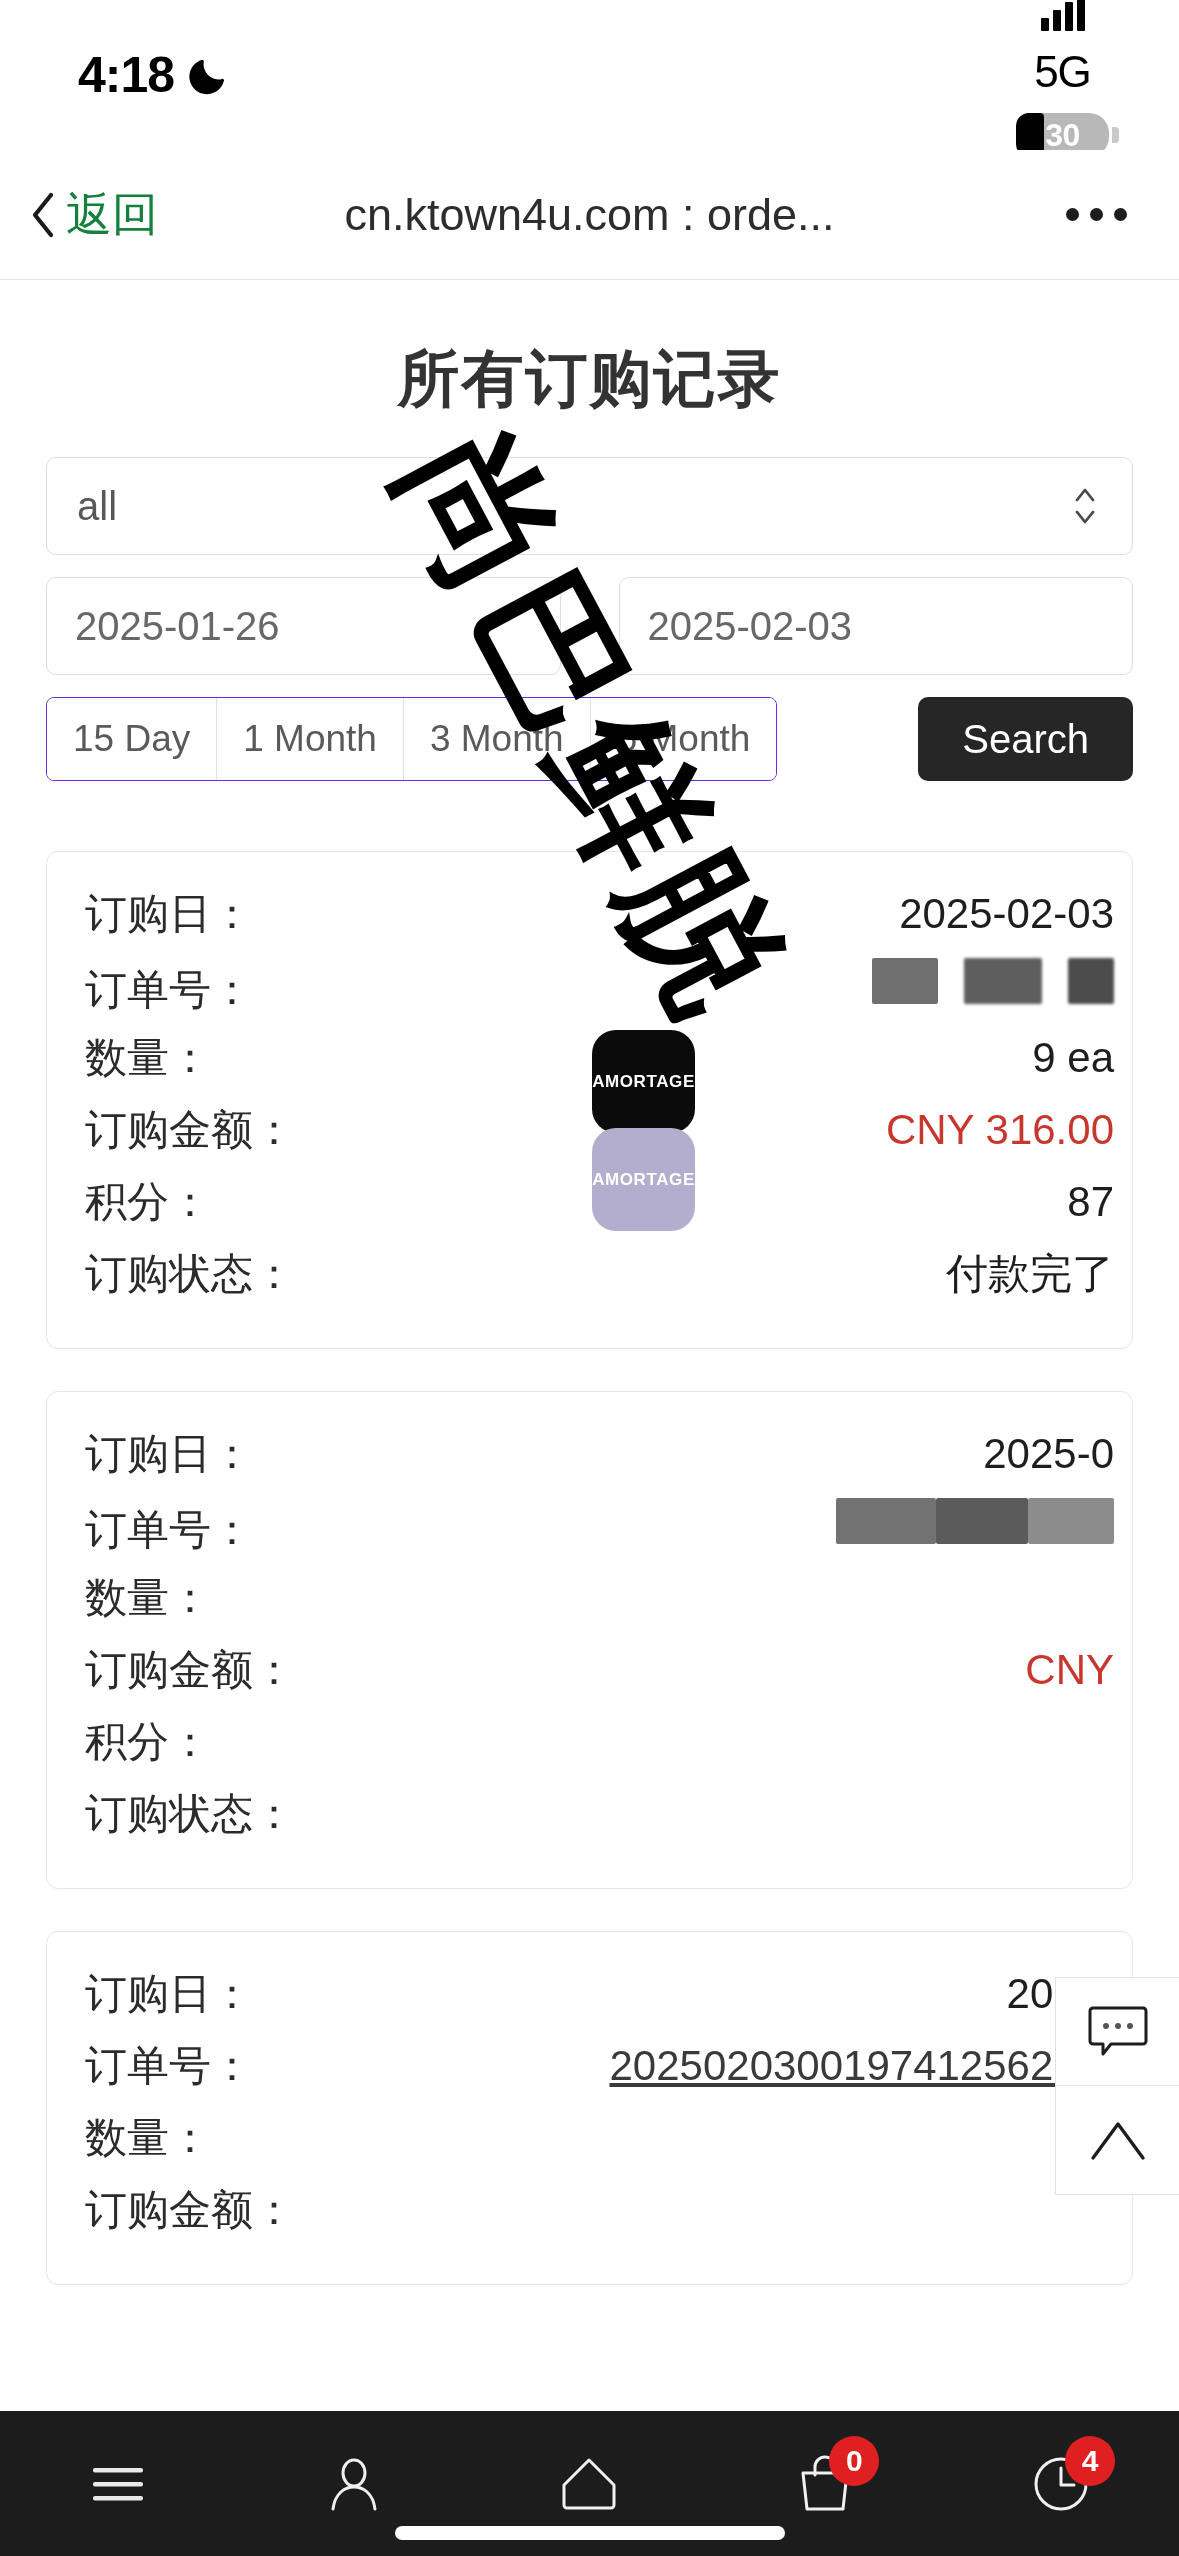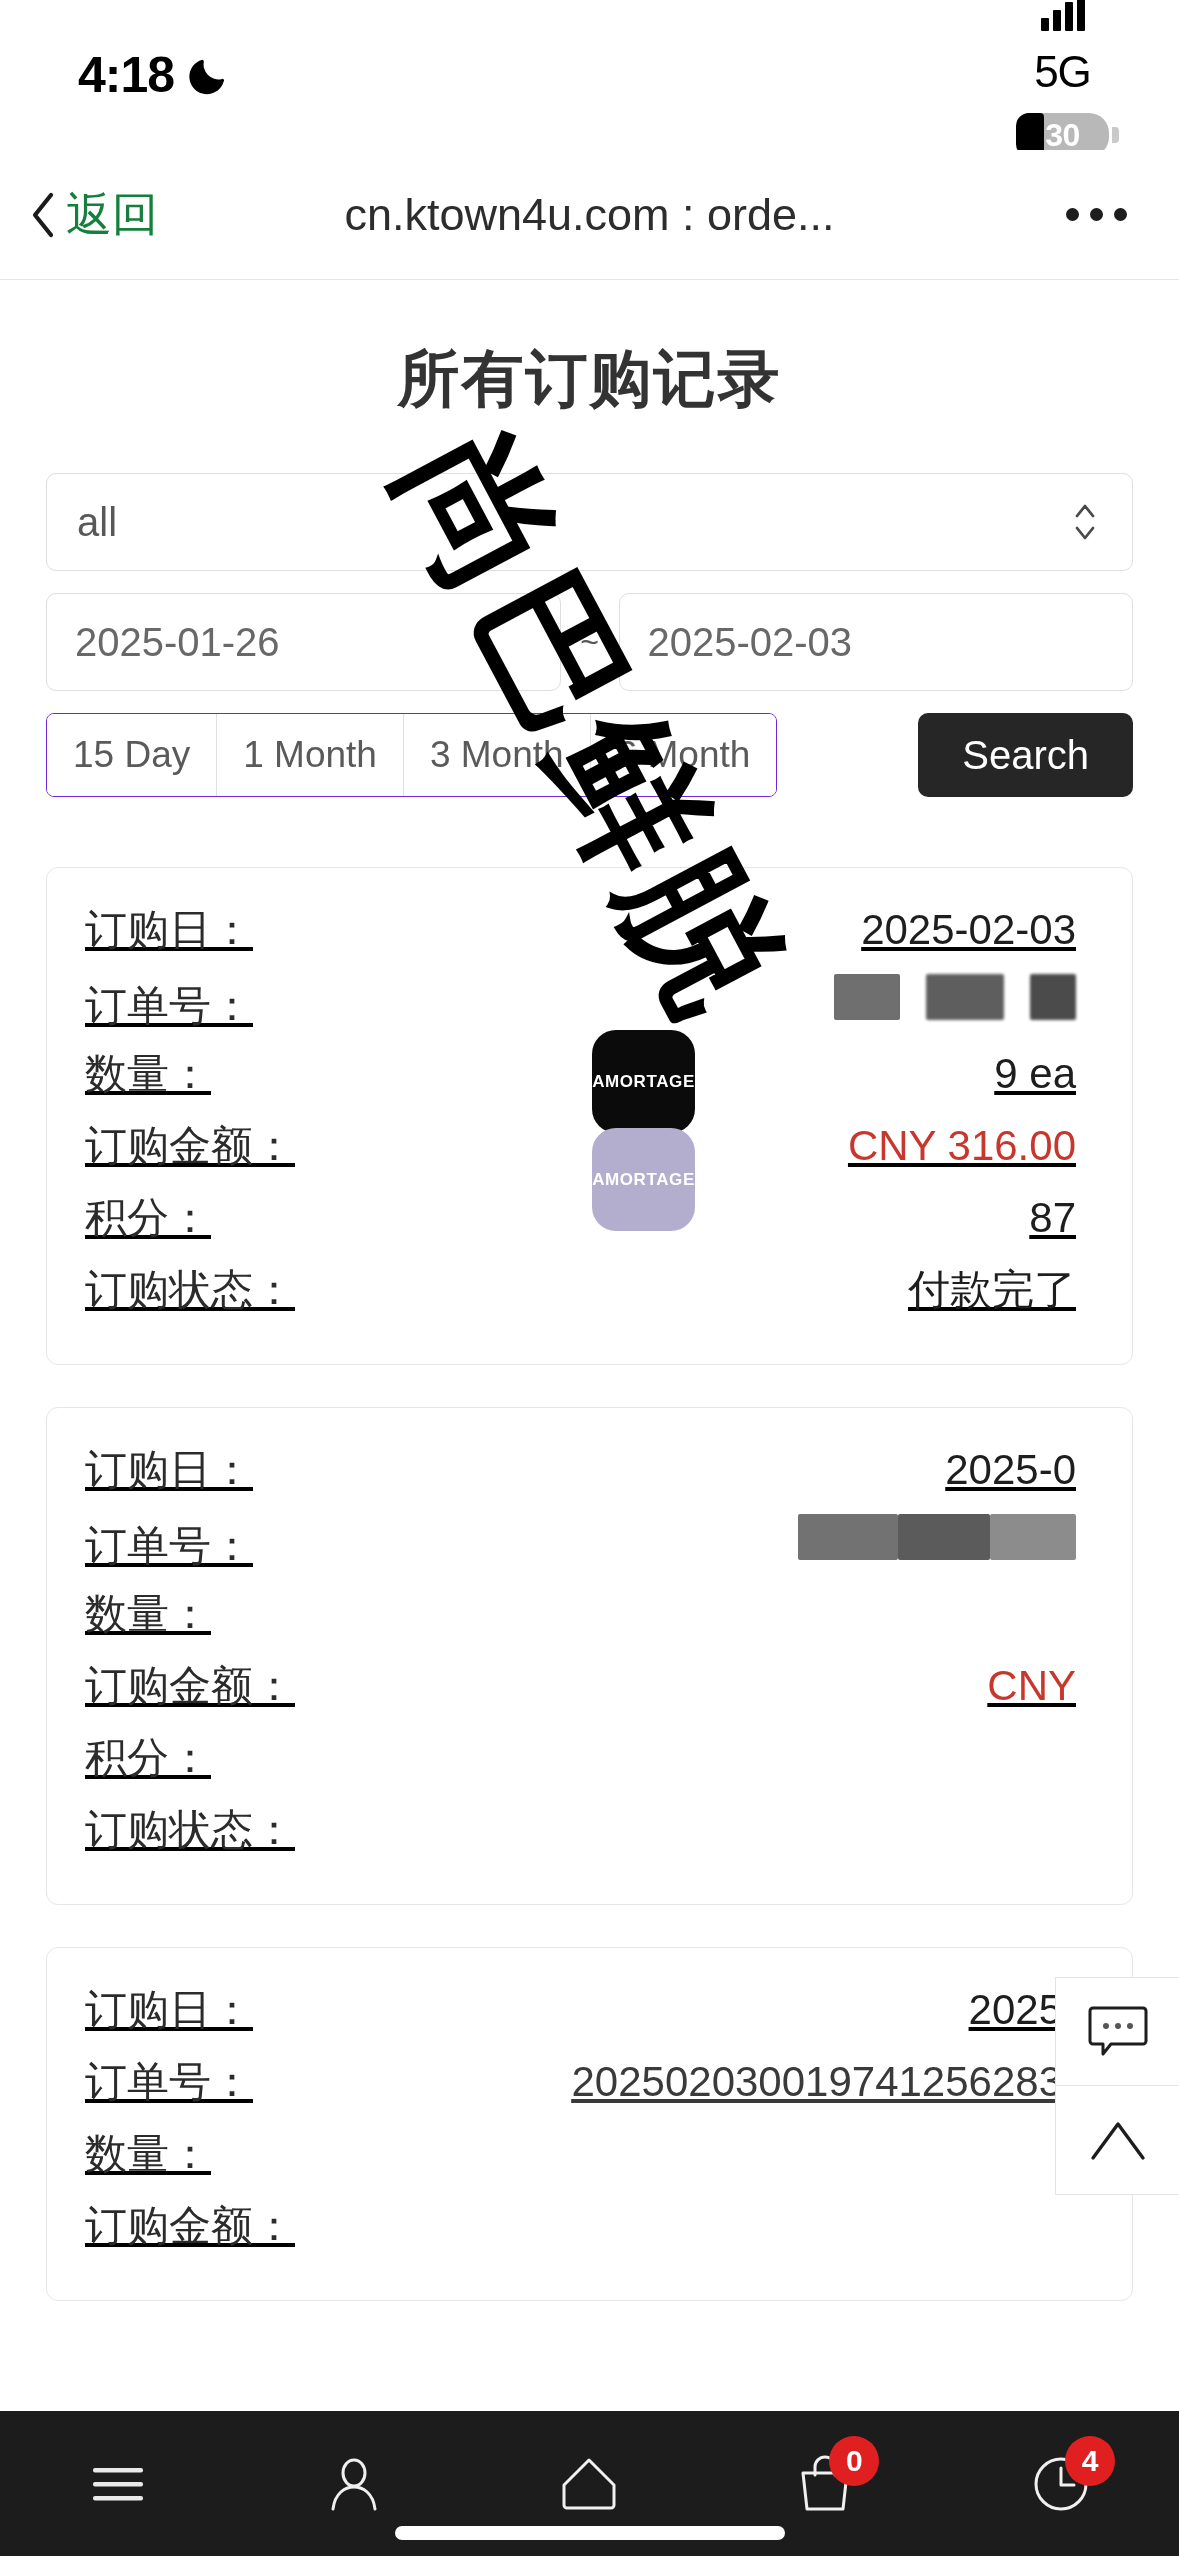--- a/index.html
+++ b/index.html
@@ -99,21 +99,21 @@
   }
   .page-title {
     text-align: center;
     font-size: 62px; font-weight: bold;
     color: #333333;
     margin-top: 56px;
     letter-spacing: 2px;
   }
 
   
-  .filters { padding: 4px 46px; margin-top: 48px; }
+  .filters { padding: 4px 46px; margin-top: 32px; }
   .select-box {
     position: relative;
     width: 100%; height: 98px;
     border: 1px solid #dedede; border-radius: 10px;
     background: #fff;
     display: flex; align-items: center;
     padding: 0 30px;
   }
   .select-value { font-size: 40px; color: #585858; }
   .select-arrows {
@@ -163,23 +163,22 @@
     font-size: 40px;
   }
 
   
   .cards { padding: 0 46px; margin-top: 66px; }
   .order-card {
     position: relative;
     border: 1px solid #e6e6e6;
     border-radius: 12px;
     background: #ffffff;
-    padding: 34px 56px 30px 38px;
+    padding: 34px 18px 30px 38px;
     margin-bottom: 42px;
-    text-decoration: underline;
   }
   .card-row {
     display: flex; align-items: baseline;
     justify-content: space-between;
     height: 72px;
   }
   .card-label {
     font-size: 42px; color: #2b2b2b;
     white-space: nowrap;
   }

